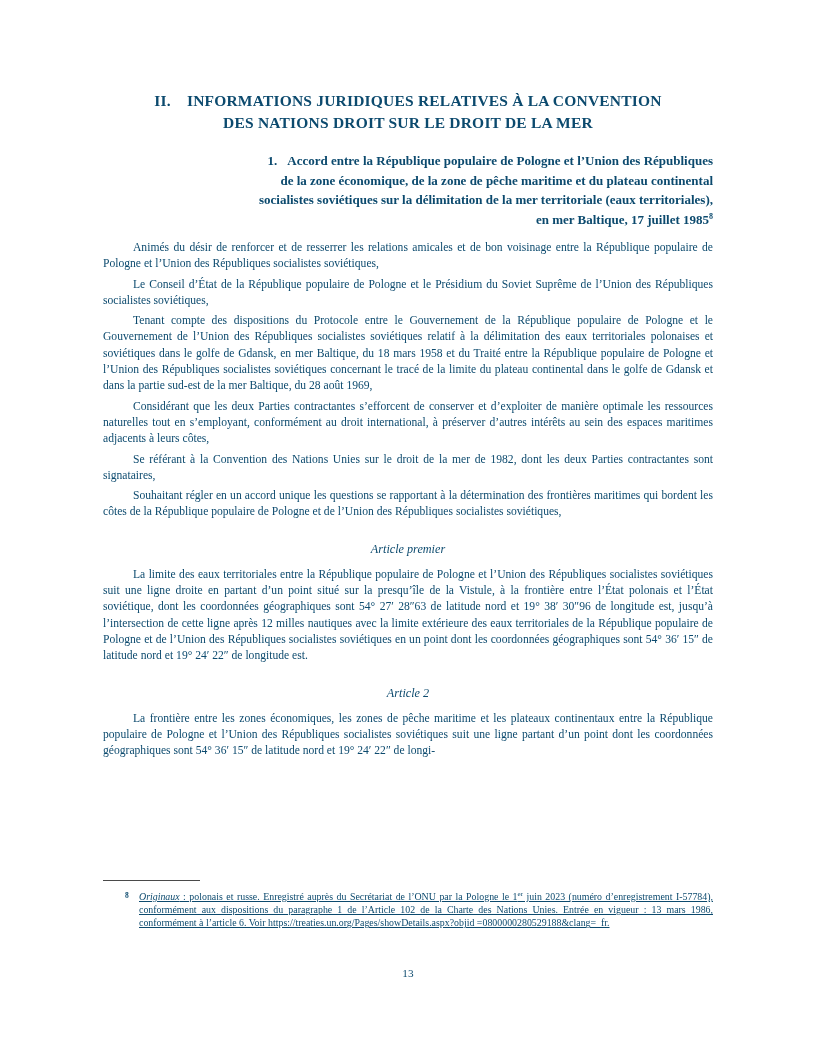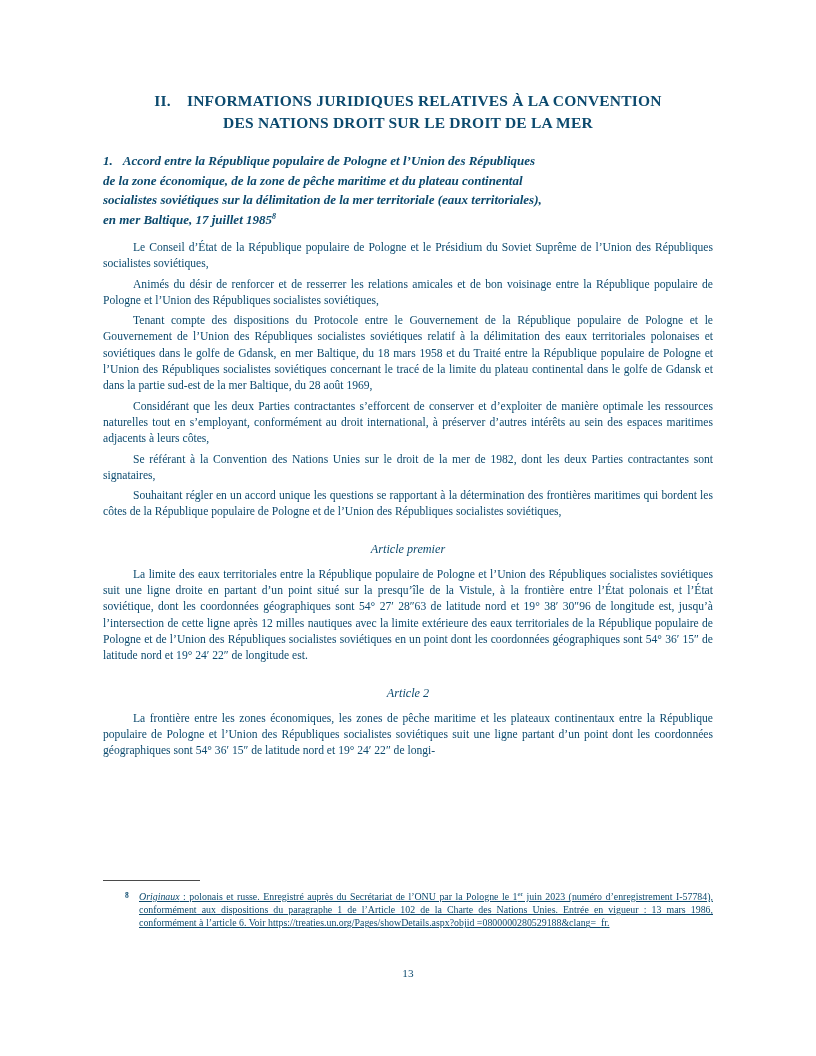--- a/index.html
+++ b/index.html
@@ -27,23 +27,22 @@
   .subtitle {
     text-align: center;
     font-variant: small-caps;
     font-weight: 600;
     font-size: 13.5px;
     letter-spacing: 0.6px;
     margin-top: 15px;
   }
 
   .treaty-title {
-    text-align: left;
+    text-align: right;
     font-weight: bold;
-    font-style: italic;
     font-size: 13px;
     line-height: 19.5px;
     margin-top: 17px;
     margin-bottom: 11px;
   }
   .t-num { margin-right: 10px; }
   .fn-ref { font-size: 8px; line-height: 0; }
 
   .body-para {
     font-size: 11.6px;
@@ -117,22 +116,22 @@
       <div>
         <span class="t-num">1.</span><span>Accord entre la République populaire de Pologne et l’Union des Républiques</span>
       </div>
       <div>de la zone économique, de la zone de pêche maritime et du plateau continental</div>
       <div>socialistes soviétiques sur la délimitation de la mer territoriale (eaux territoriales),</div>
       <div>
         <span>en mer Baltique, 17 juillet 1985</span><sup class="fn-ref">8</sup>
       </div>
     </div>
 
+    <p class="body-para">Animés du désir de renforcer et de resserrer les relations amicales et de bon voisinage entre la République populaire de Pologne et l’Union des Républiques socialistes soviétiques,</p>
     <p class="body-para">Le Conseil d’État de la République populaire de Pologne et le Présidium du Soviet Suprême de l’Union des Républiques socialistes soviétiques,</p>
-    <p class="body-para">Animés du désir de renforcer et de resserrer les relations amicales et de bon voisinage entre la République populaire de Pologne et l’Union des Républiques socialistes soviétiques,</p>
     <p class="body-para">Tenant compte des dispositions du Protocole entre le Gouvernement de la République populaire de Pologne et le Gouvernement de l’Union des Républiques socialistes soviétiques relatif à la délimitation des eaux territoriales polonaises et soviétiques dans le golfe de Gdansk, en mer Baltique, du 18 mars 1958 et du Traité entre la République populaire de Pologne et l’Union des Républiques socialistes soviétiques concernant le tracé de la limite du plateau continental dans le golfe de Gdansk et dans la partie sud-est de la mer Baltique, du 28 août 1969,</p>
     <p class="body-para">Considérant que les deux Parties contractantes s’efforcent de conserver et d’exploiter de manière optimale les ressources naturelles tout en s’employant, conformément au droit international, à préserver d’autres intérêts au sein des espaces maritimes adjacents à leurs côtes,</p>
     <p class="body-para">Se référant à la Convention des Nations Unies sur le droit de la mer de 1982, dont les deux Parties contractantes sont signataires,</p>
     <p class="body-para">Souhaitant régler en un accord unique les questions se rapportant à la détermination des frontières maritimes qui bordent les côtes de la République populaire de Pologne et de l’Union des Républiques socialistes soviétiques,</p>
 
     <div class="article-heading">Article premier</div>
     <p class="body-para">La limite des eaux territoriales entre la République populaire de Pologne et l’Union des Républiques socialistes soviétiques suit une ligne droite en partant d’un point situé sur la presqu’île de la Vistule, à la frontière entre l’État polonais et l’État soviétique, dont les coordonnées géographiques sont 54° 27′ 28″63 de latitude nord et 19° 38′ 30″96 de longitude est, jusqu’à l’intersection de cette ligne après 12 milles nautiques avec la limite extérieure des eaux territoriales de la République populaire de Pologne et de l’Union des Républiques socialistes soviétiques en un point dont les coordonnées géographiques sont 54° 36′ 15″ de latitude nord et 19° 24′ 22″ de longitude est.</p>
 
     <div class="article-heading">Article 2</div>
     <p class="body-para">La frontière entre les zones économiques, les zones de pêche maritime et les plateaux continentaux entre la République populaire de Pologne et l’Union des Républiques socialistes soviétiques suit une ligne partant d’un point dont les coordonnées géographiques sont 54° 36′ 15″ de latitude nord et 19° 24′ 22″ de longi-</p>

